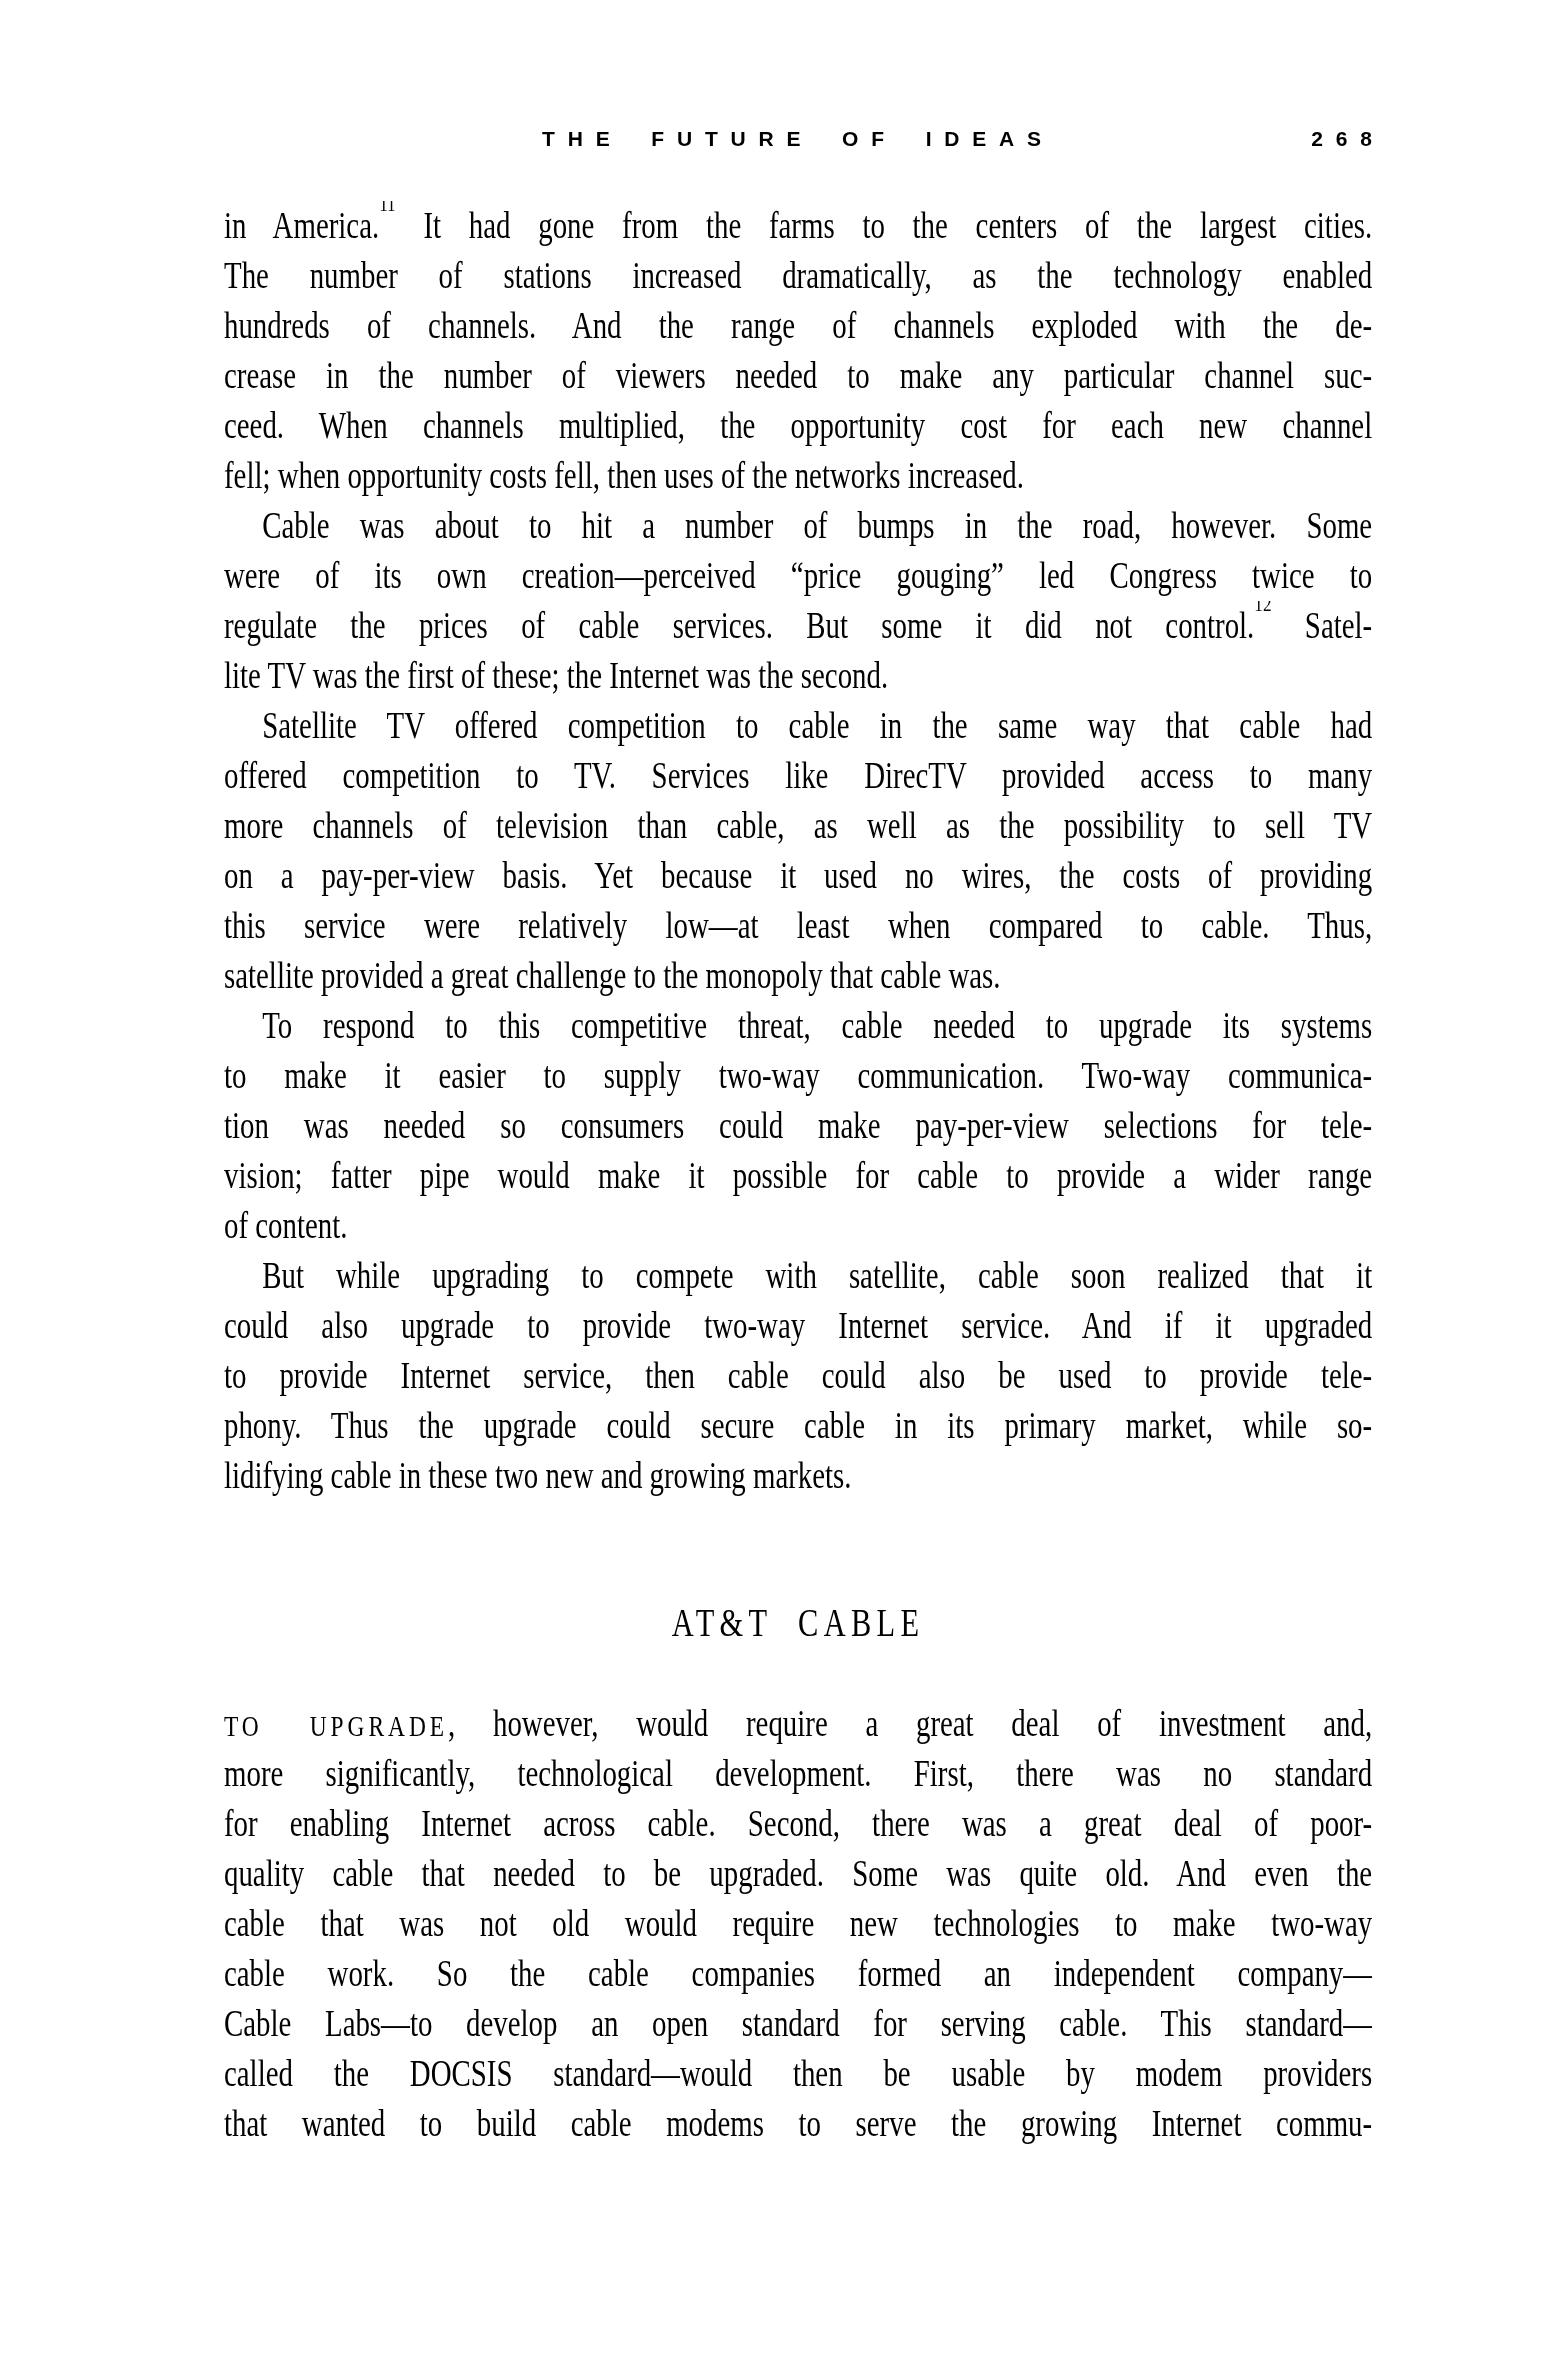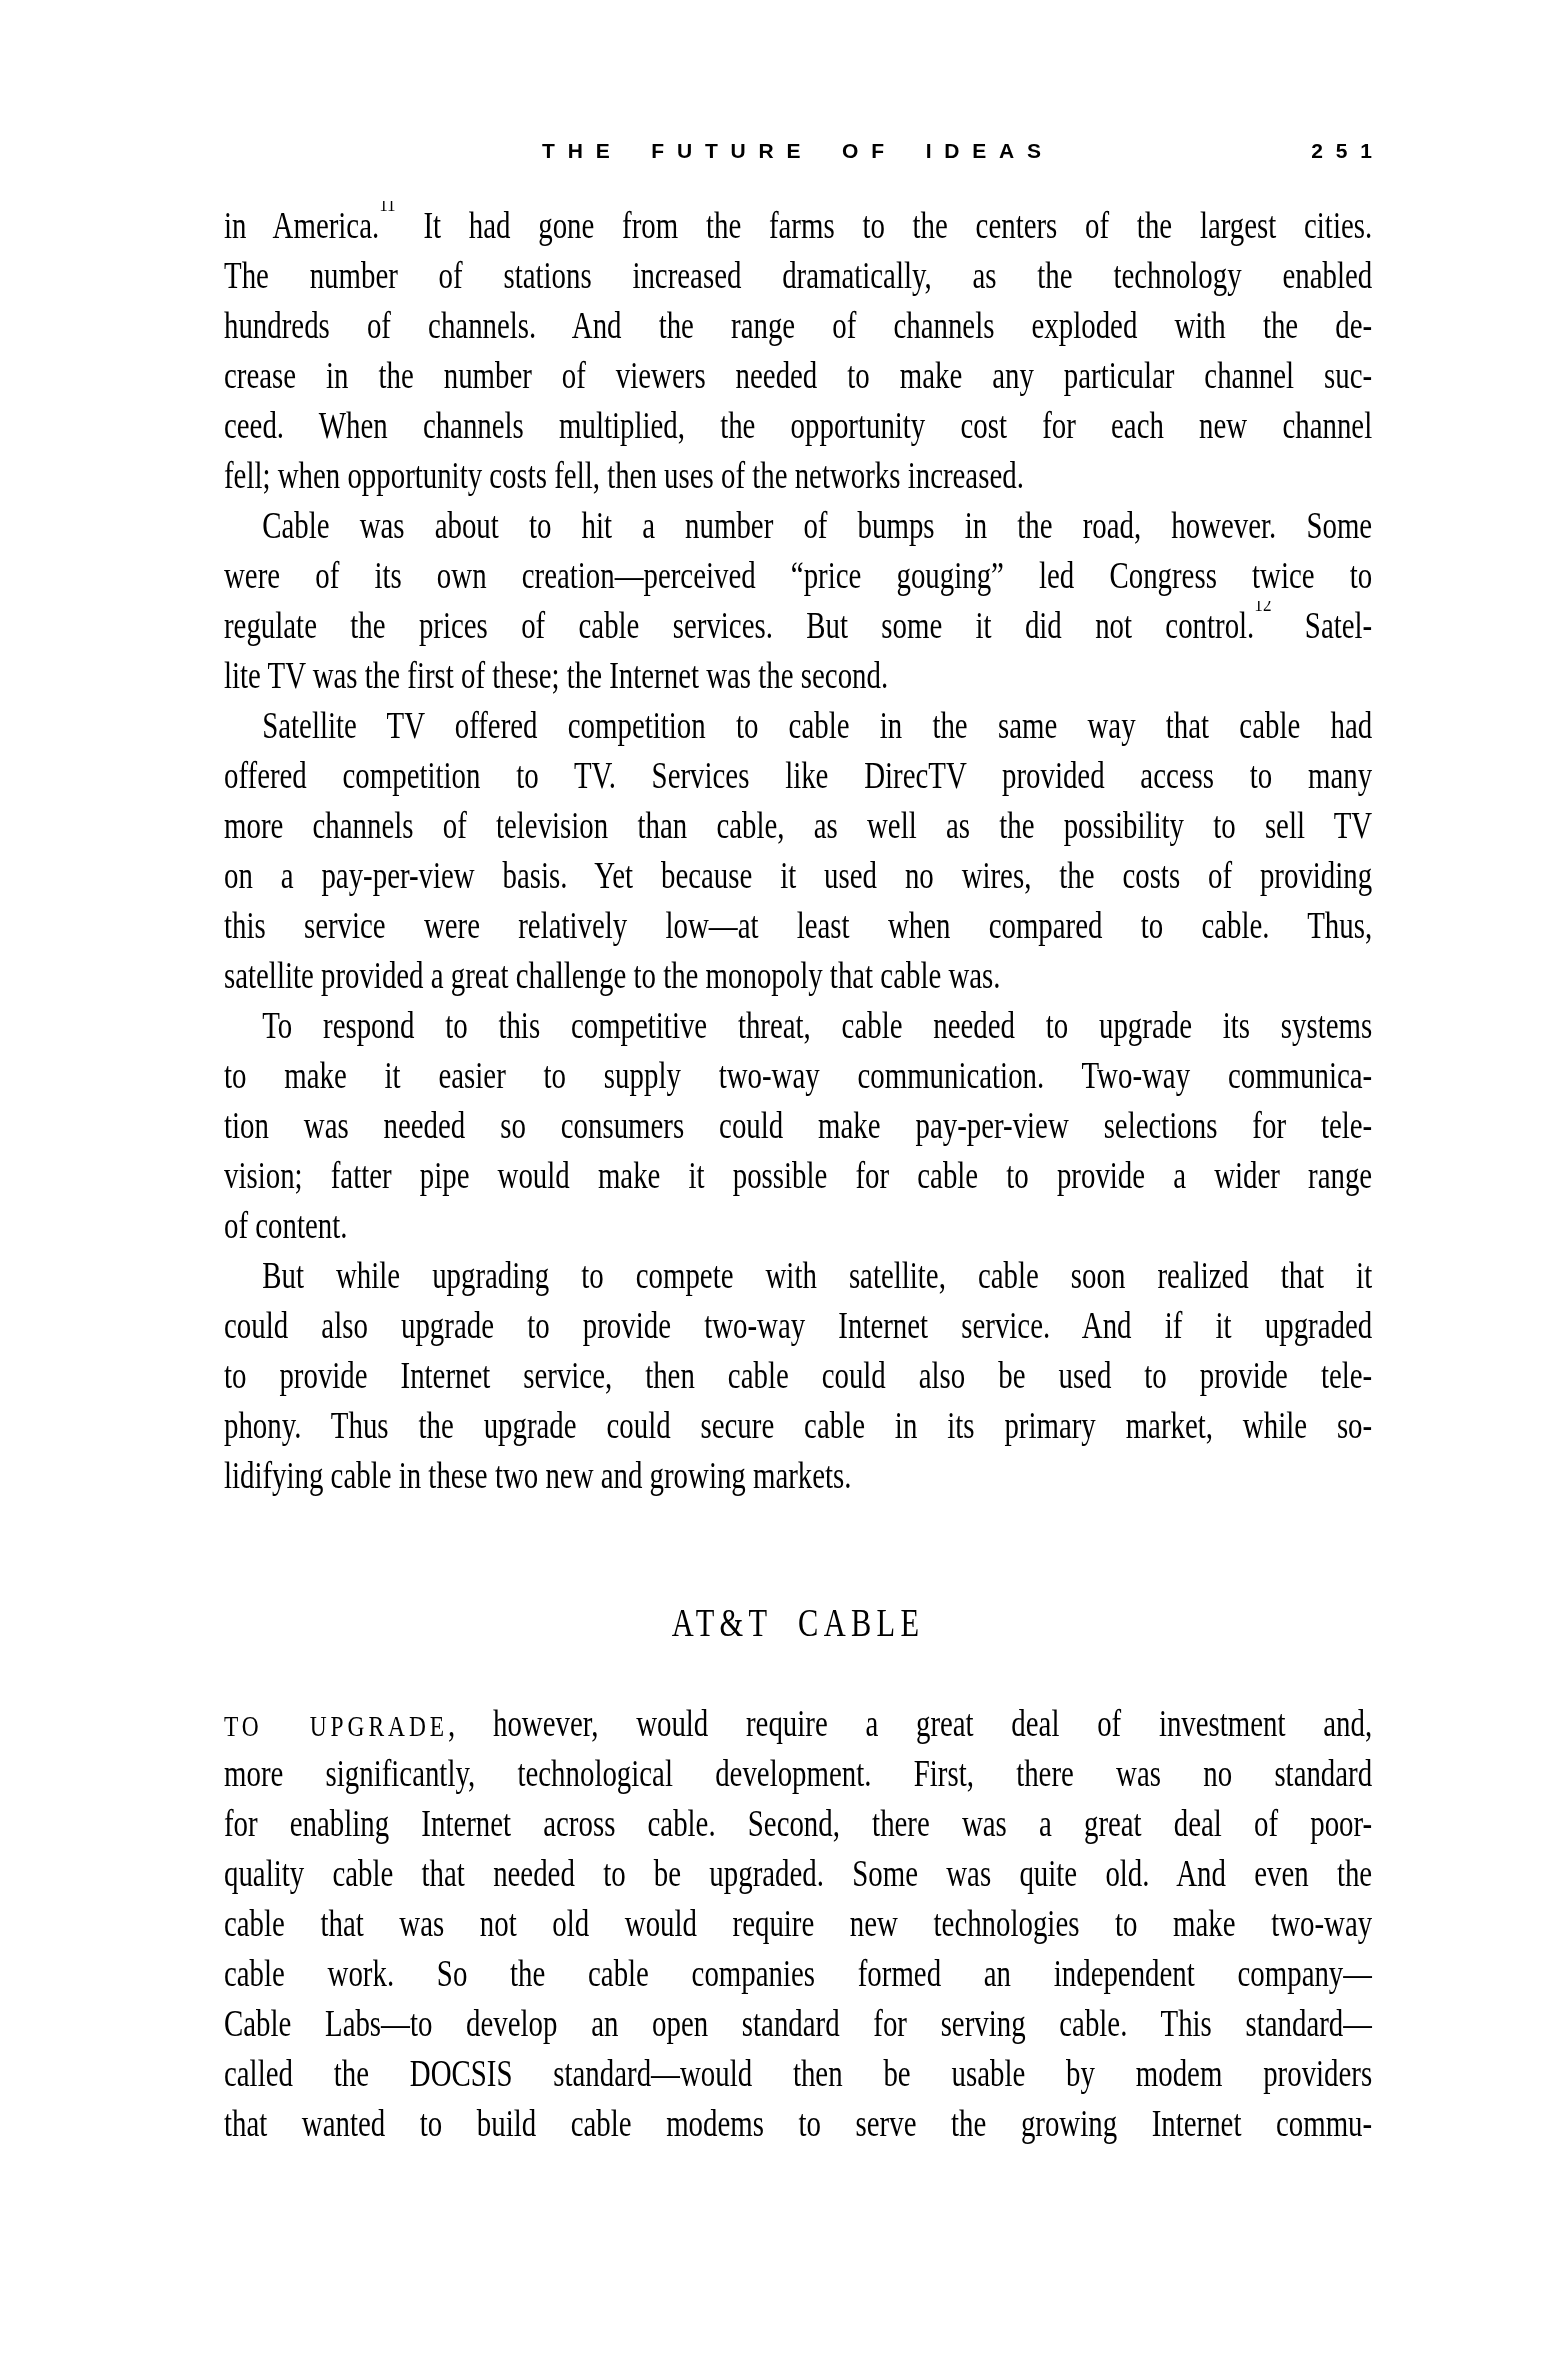--- a/index.html
+++ b/index.html
@@ -9,21 +9,21 @@
     height: 2366px;
     background: #ffffff;
     overflow: hidden;
     font-family: "Liberation Serif", serif;
     color: #000000;
   }
   
   .running-head {
     position: absolute;
     left: 224px;
-    top: 140px;
+    top: 128px;
     width: 1148px;
     height: 25.5px;
     text-align: center;
     font-family: "Liberation Sans", sans-serif;
     font-size: 21px;
     font-weight: 700;
     letter-spacing: 12.8px;
     word-spacing: 10.2px;
     line-height: 21px;
     white-space: nowrap;
@@ -78,21 +78,21 @@
   }
   #body-bottom { margin-top: 51px; }
 </style>
 </head>
 <body>
 
 <div class="page">
 
   <div class="running-head">
     <span>THE FUTURE OF IDEAS</span>
-    <span class="page-number">251</span>
+    <span class="page-number">268</span>
   </div>
 
   <div class="text-col">
     <div id="body-top">
         <div class="line">in America.<sup>11</sup> It had gone from the farms to the centers of the largest cities.</div>
         <div class="line">The number of stations increased dramatically, as the technology enabled</div>
         <div class="line">hundreds of channels. And the range of channels exploded with the de-</div>
         <div class="line">crease in the number of viewers needed to make any particular channel suc-</div>
         <div class="line">ceed. When channels multiplied, the opportunity cost for each new channel</div>
         <div class="line no-just">fell; when opportunity costs fell, then uses of the networks increased.</div>

